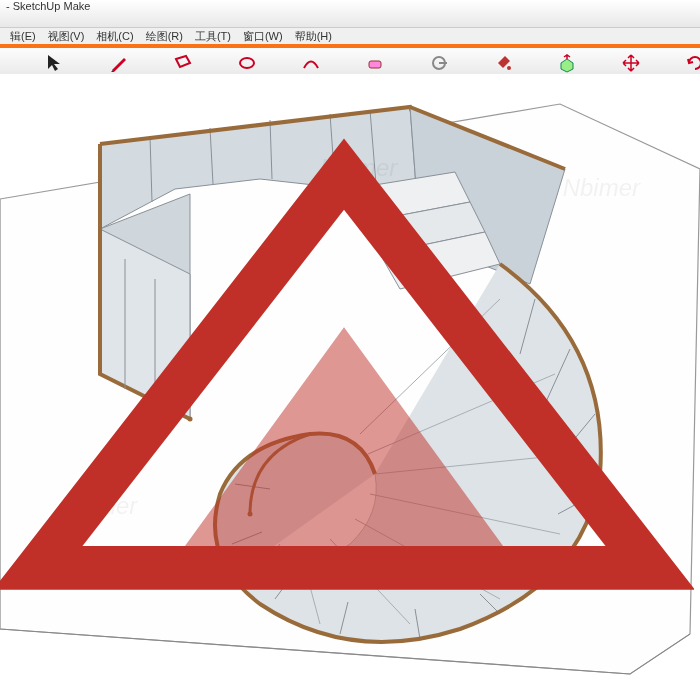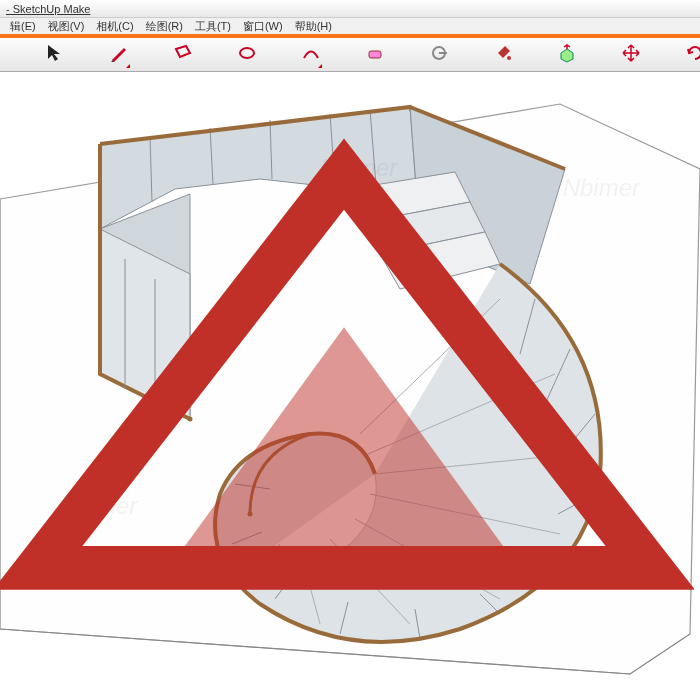--- a/index.html
+++ b/index.html
@@ -1,17 +1,17 @@
 <!DOCTYPE html>
 <html><head>
   <meta charset="utf-8">
   <style>
     * { margin: 0; padding: 0; box-sizing: border-box; }
     body { font-family: "Microsoft YaHei", Arial, sans-serif; font-size: 12px; background: #fff; width: 700px; height: 680px; overflow: hidden; position: relative; }
-    .title-bar { height: 18px; background: linear-gradient(to bottom, #fff 0%, #e8e8e8 100%); border-bottom: 1px solid #ccc; display: flex; align-items: center; padding: 0 6px; font-size: 11px; color: #333; text-decoration: underline; }
+    .title-bar { height: 28px; background: linear-gradient(to bottom, #fff 0%, #e8e8e8 100%); border-bottom: 1px solid #ccc; display: flex; align-items: flex-start; padding: 0 6px; font-size: 11px; color: #333; }
     .menu-bar { height: 20px; background: #f0f0f0; display: flex; align-items: center; padding: 0 4px; font-size: 11px; color: #333; border-bottom: 4px solid #f97316; }
     .menu-item { padding: 2px 6px; cursor: pointer; }
     .toolbar { height: 34px; background: linear-gradient(to bottom,#fcfcfc,#e6e6e6); border-bottom: 1px solid #aaa; display: flex; align-items: center; padding: 2px 4px; gap: 2px; }
     .tool-btn { width: 26px; height: 26px; display: flex; align-items: center; justify-content: center; border: 1px solid transparent; border-radius: 2px; cursor: pointer; position: relative; margin-left: 40px; }
     .tool-btn svg { width: 20px; height: 20px; }
     .tool-sep { width: 2px; height: 24px; margin: 0 2px; border-left: 1px solid #bbb; border-right: 1px solid #fff; }
     .dd { position: absolute; right: -1px; bottom: -1px; width: 0; height: 0; border-left: 4px solid transparent; border-bottom: 4px solid #c00; }
     .viewport { position: absolute; top: 74px; left: 0; right: 0; bottom: 0; background: #fff; overflow: hidden; }
     .viewport svg { width: 100%; height: 100%; }
     .wm { position: absolute; color: rgba(0,0,0,0.05); font-size: 24px; font-family: Arial; font-style: italic; pointer-events: none; }

